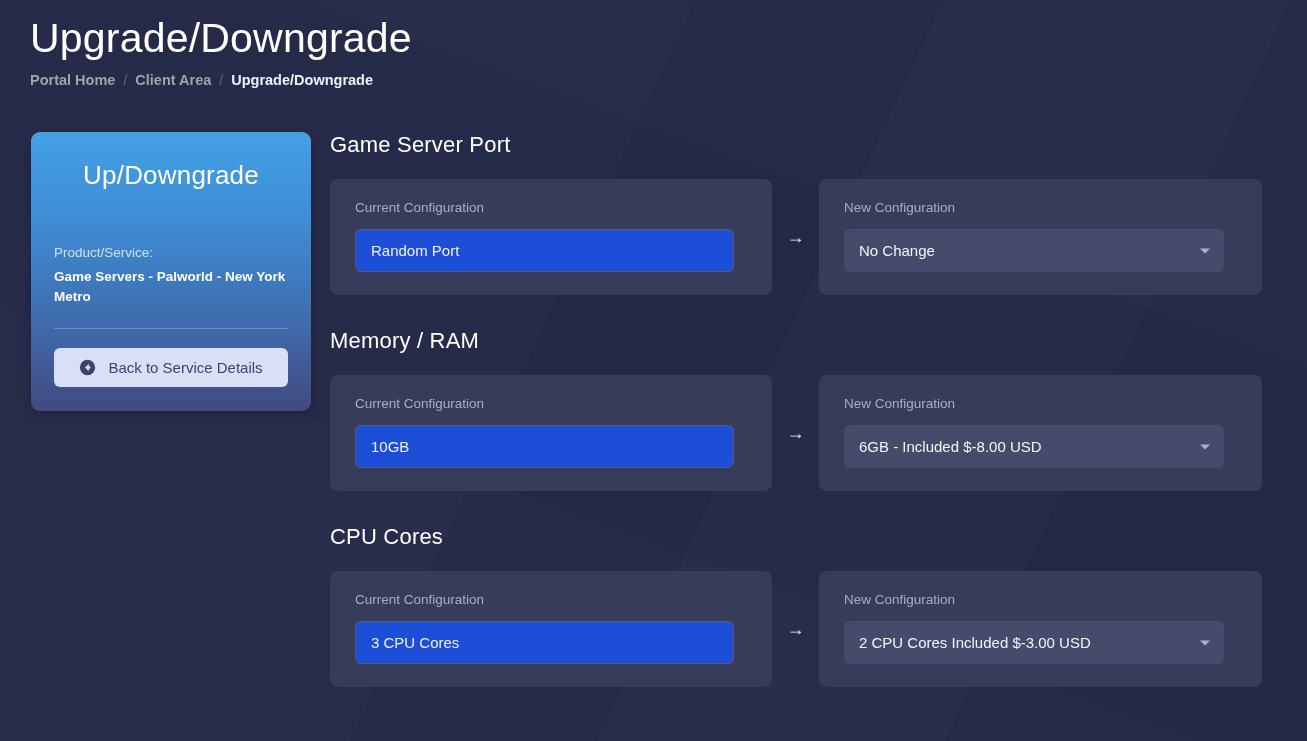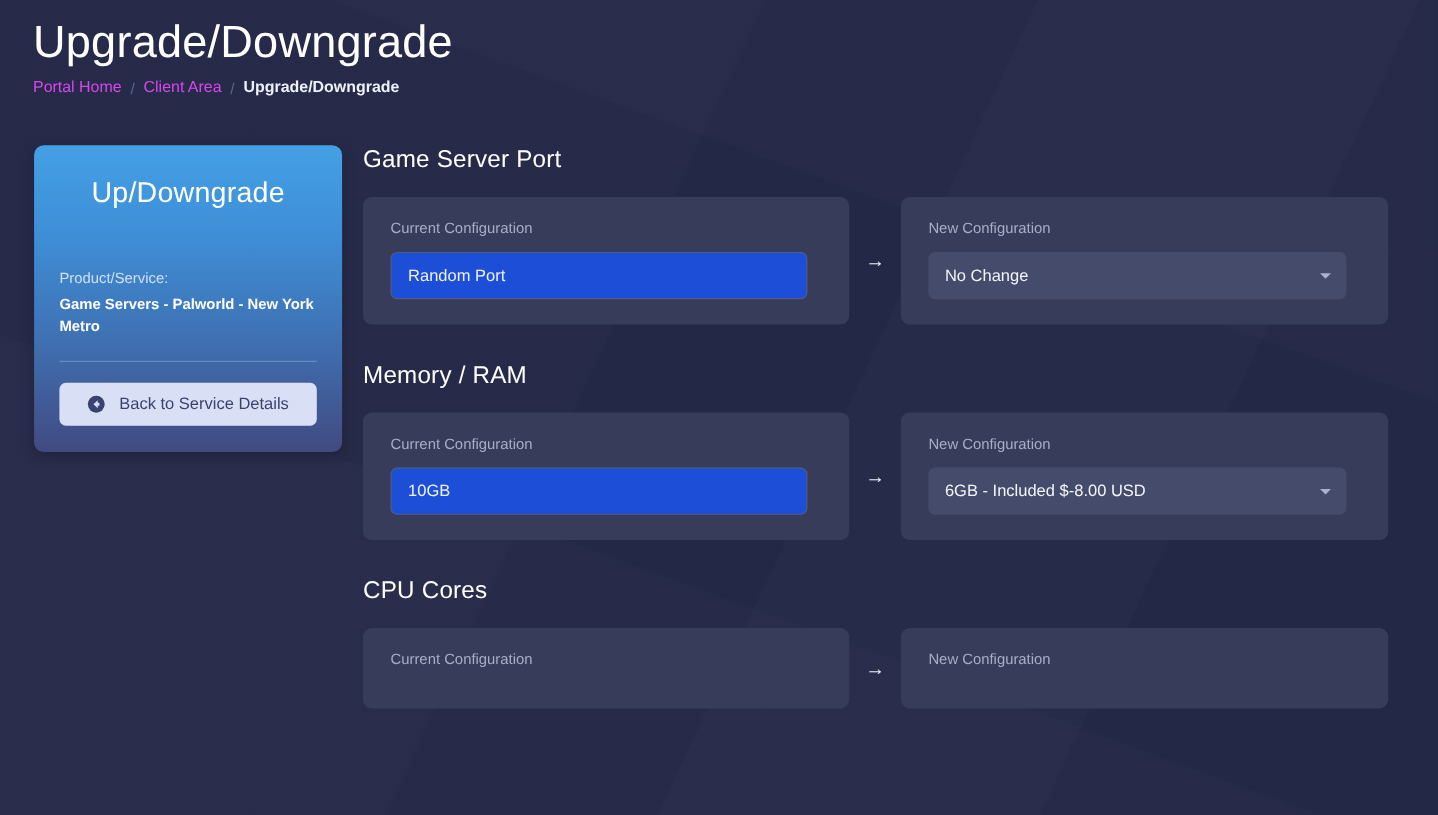--- a/index.html
+++ b/index.html
@@ -49,23 +49,24 @@
     line-height: 1.2;
   }
   .breadcrumb {
     margin-top: 9px;
     font-size: 14.5px;
     display: flex;
     align-items: center;
     gap: 8px;
   }
   .crumb-link {
-    color: #d946ef;
+    color: #a3a3a3;
     text-decoration: none;
     cursor: pointer;
+    font-weight: bold;
   }
   .crumb-sep {
     color: #5d6690;
     font-size: 14px;
   }
   .crumb-current {
     color: #eef1f9;
     font-weight: 700;
   }
 
@@ -289,23 +290,28 @@
             </div>
           </div>
         </div>
       </section>
 
       <section class="option-group">
         <h2 class="option-title">CPU Cores</h2>
         <div class="option-row">
           <div class="config-card current">
             <div class="config-label">Current Configuration</div>
+            <div class="config-readonly">3 CPU Cores</div>
           </div>
           <div class="arrow-cell">→</div>
           <div class="config-card new">
             <div class="config-label">New Configuration</div>
+            <div class="config-select">
+              <span>2 CPU Cores Included $-3.00 USD</span>
+              <span class="select-caret"></span>
+            </div>
           </div>
         </div>
       </section>
 
     </main>
   </div>
 </div>
 
 </body></html>

